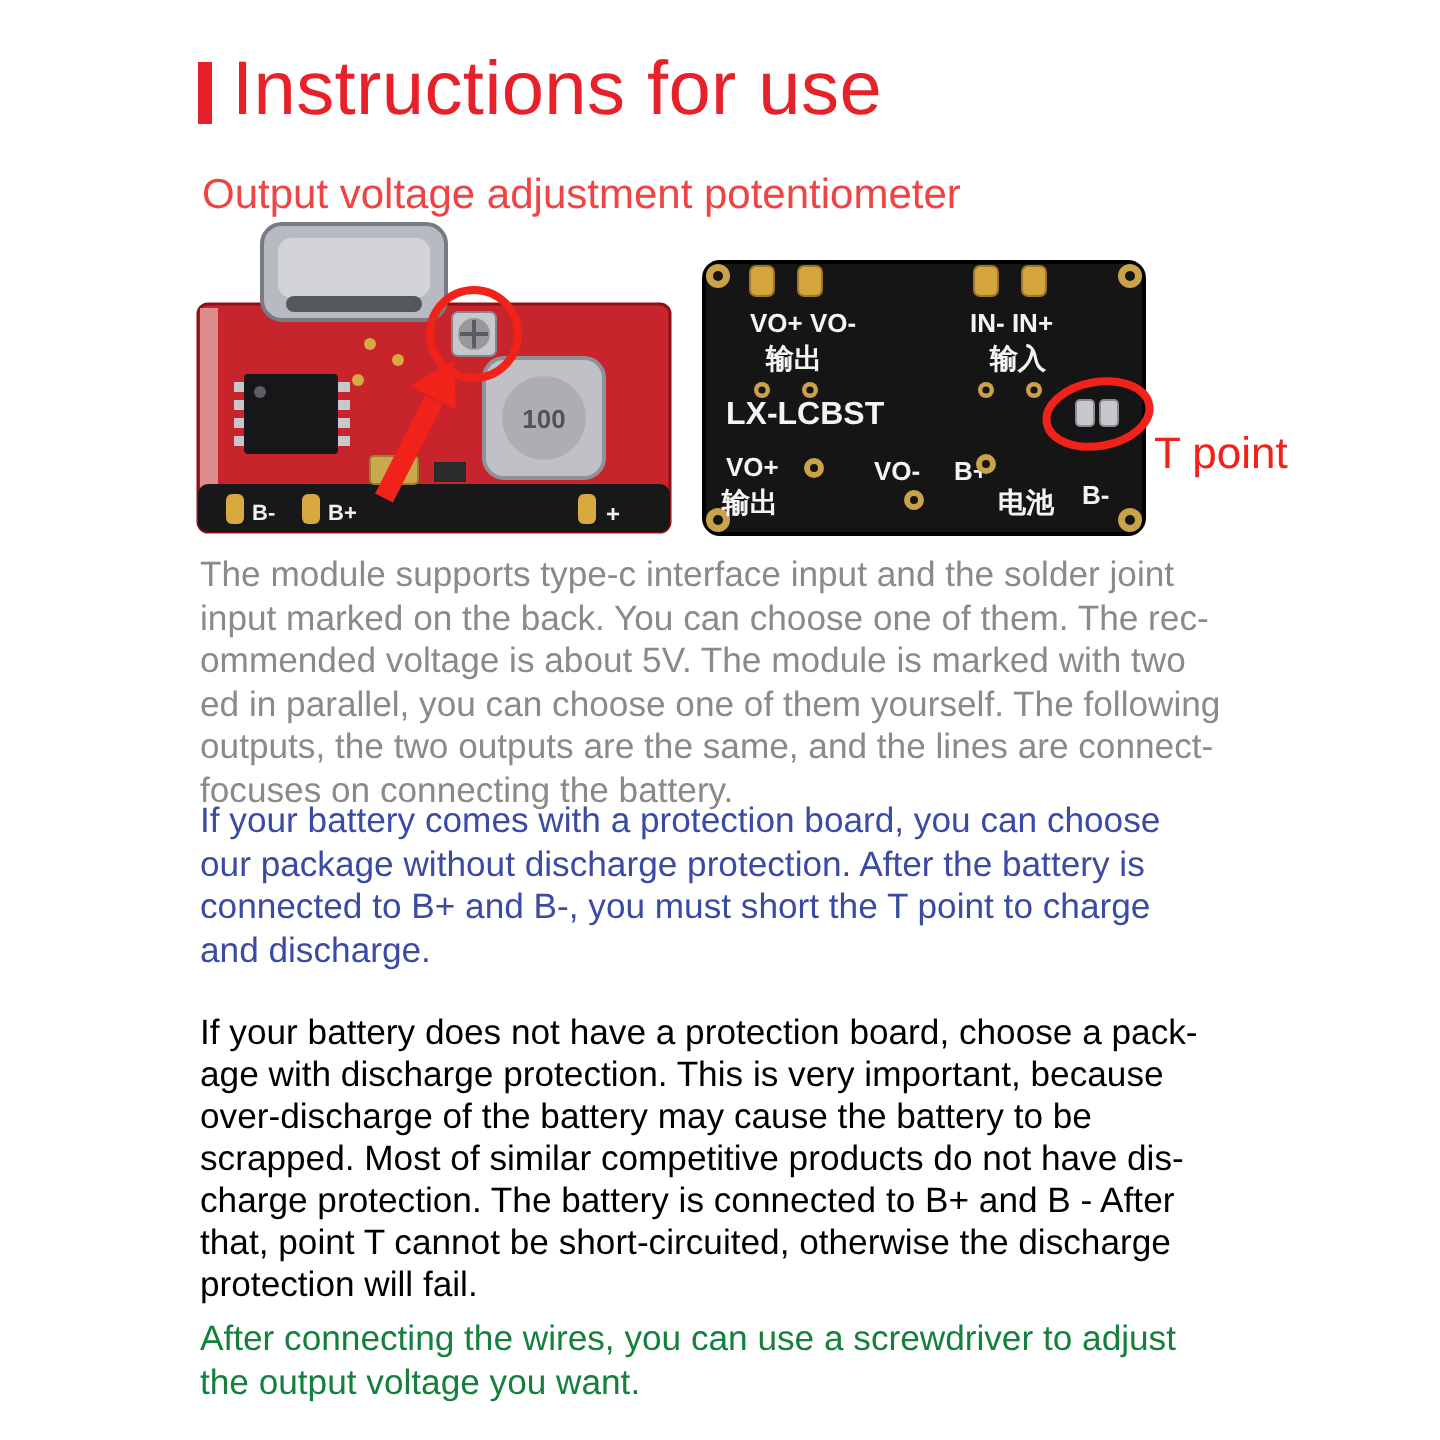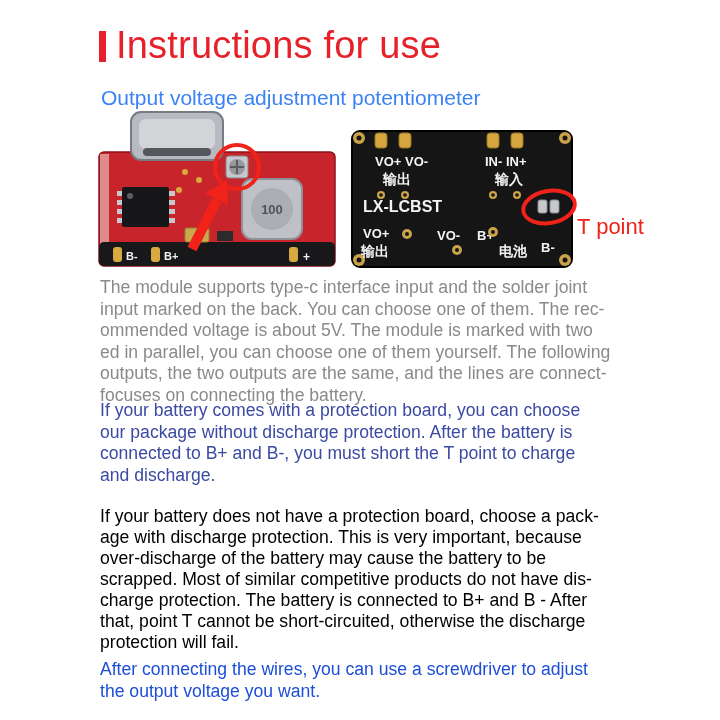--- a/index.html
+++ b/index.html
@@ -1,33 +1,33 @@
 <!DOCTYPE html>
 <html><head>
 <meta charset="utf-8">
 <style>
   html,body{margin:0;padding:0;background:#ffffff;}
   body{font-family:"Liberation Sans","DejaVu Sans",sans-serif;}
   .page{position:relative;width:720px;height:720px;background:#ffffff;overflow:hidden;}
 
   .title-bar{position:absolute;left:99px;top:31px;width:7px;height:31px;background:#e6212a;}
   .title{position:absolute;left:116px;top:24px;margin:0;font-size:38px;font-weight:400;color:#e6212a;letter-spacing:0.2px;}
-  .subtitle{position:absolute;left:101px;top:86px;font-size:21px;color:#3b82f6;}
+  .subtitle{position:absolute;left:101px;top:86px;font-size:21px;color:#ef4444;}
 
   .board{position:absolute;}
   .board-front{left:93px;top:110px;width:248px;height:162px;}
   .board-back{left:349px;top:128px;width:228px;height:142px;}
   .board svg{display:block;overflow:visible;}
   .t-point-label{position:absolute;left:577px;top:214px;font-size:22px;color:#f0221a;}
 
   .para{position:absolute;left:100px;width:532px;font-size:17.6px;line-height:21.6px;}
   .p1{top:277px;color:#8a8a8a;}
   .p2{top:400px;color:#3b4aa2;}
   .p3{top:506px;color:#000000;line-height:21px;}
-  .p4{top:659px;color:#1d4ed8;}
+  .p4{top:659px;color:#15803d;}
 
   .svg-label{font-family:"Liberation Sans","DejaVu Sans",sans-serif;font-weight:bold;}
 </style>
 </head>
 <body>
 
 <div class="page">
 
   <span class="title-bar"></span>
   <h1 class="title">Instructions for use</h1>

